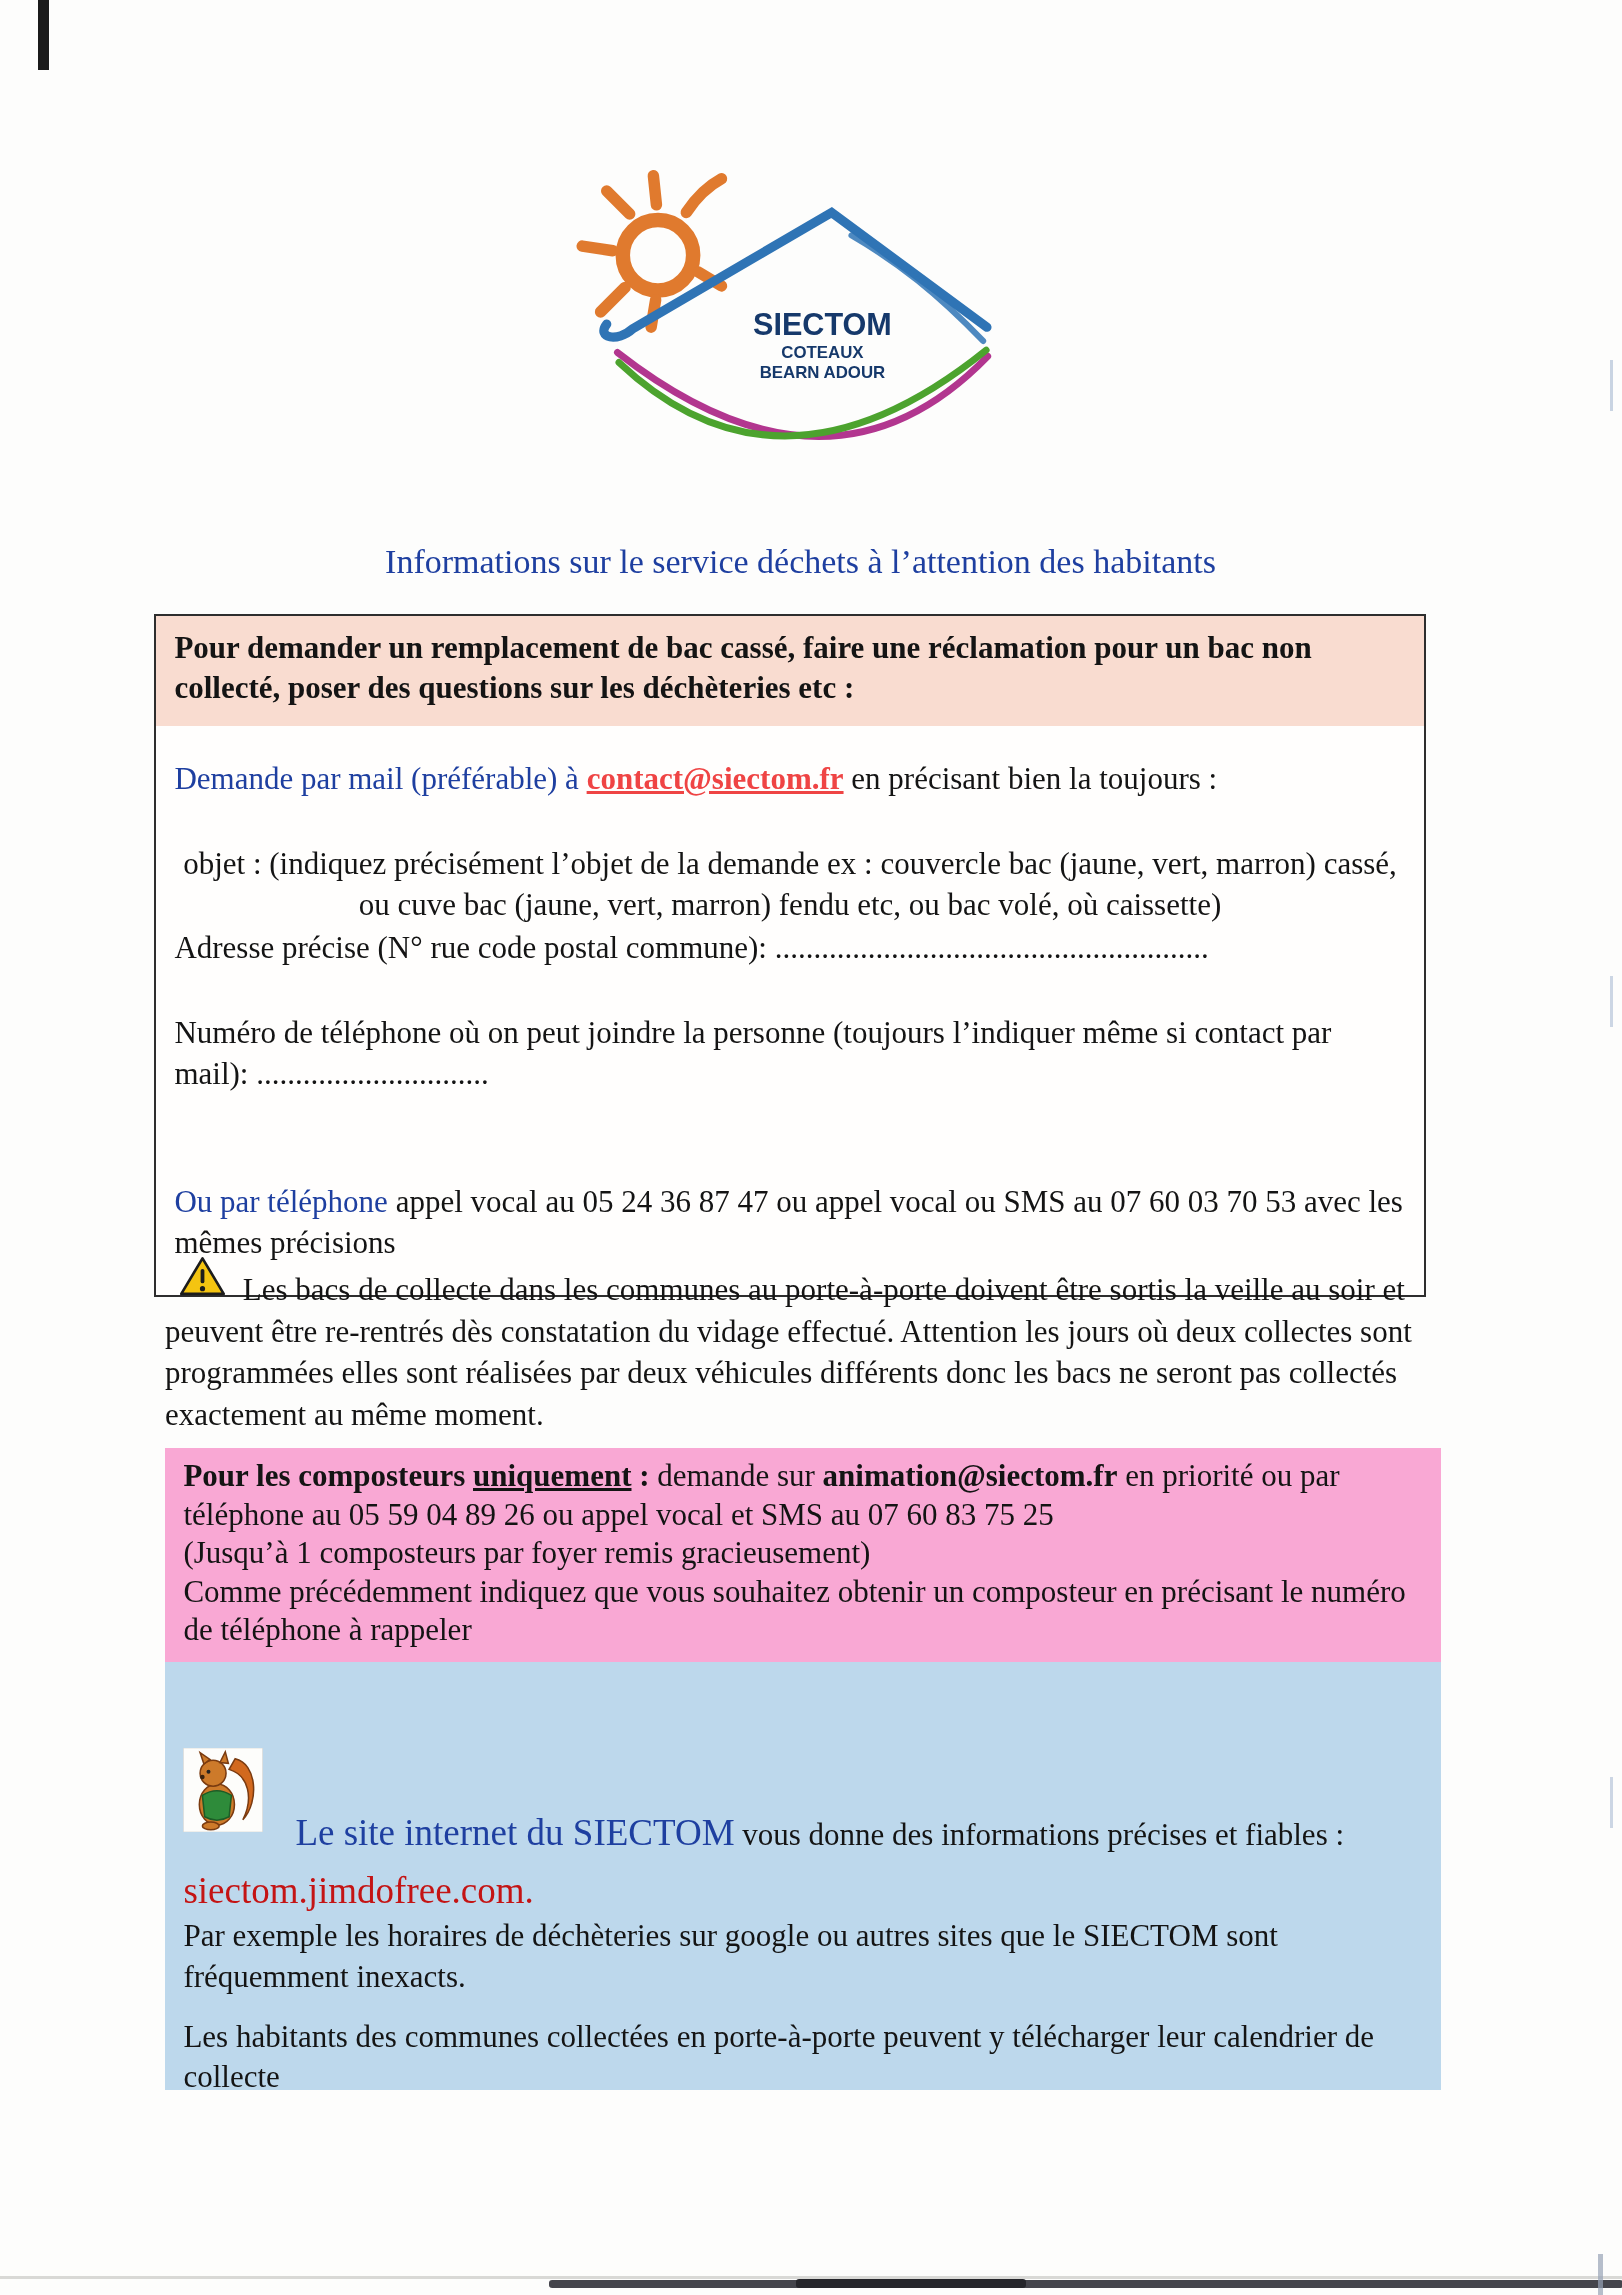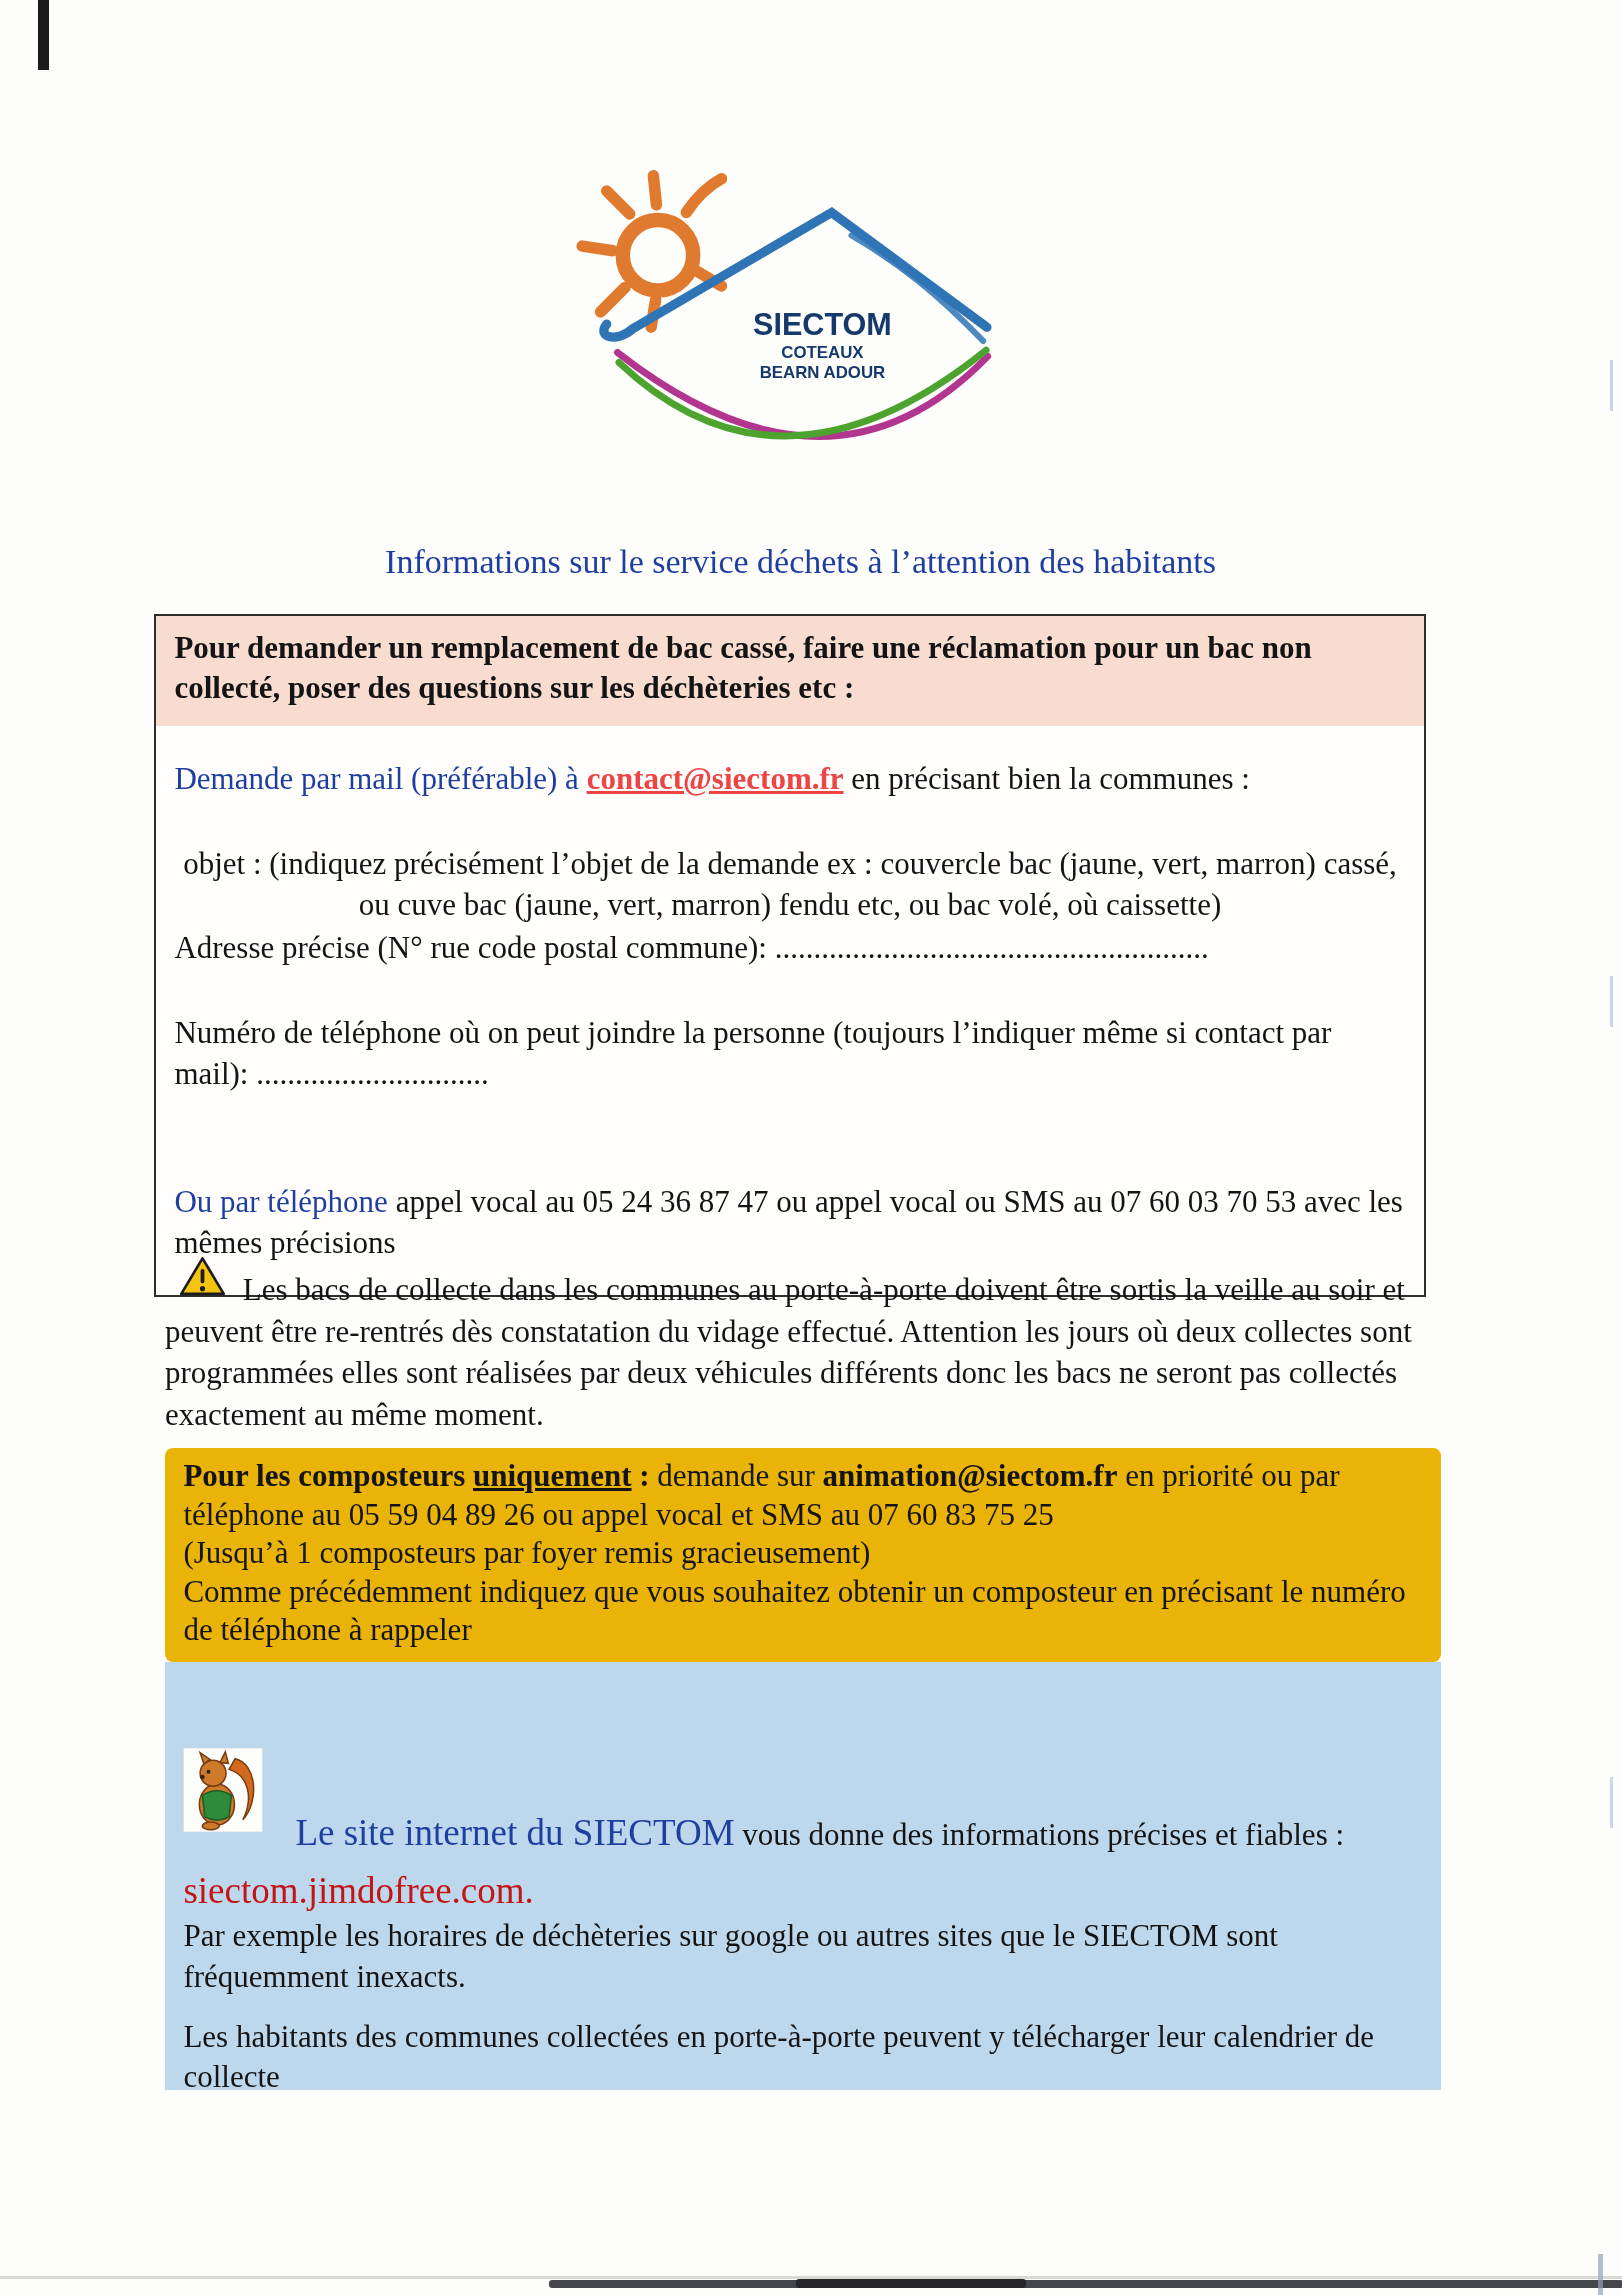--- a/index.html
+++ b/index.html
@@ -45,21 +45,21 @@
 
   .blue { color:#1e3fa0; }
   .mail-link { color:#ef4444; font-weight:bold; text-decoration:underline; cursor:pointer; }
 
   
   .warn { position:absolute; left:165px; top:1256px; width:1279px; }
   .warn-icon { display:inline-block; vertical-align:3.1px; margin:0 17px 0 13.8px; }
 
   
   .lower { position:absolute; left:165px; top:1448px; width:1276px; }
-  .greenbox { background:#eab308; padding:9.2px 18.4px 12.2px 18.4px; line-height:1.24;border-radius:8px; }
+  .greenbox { background:#f9a8d4; padding:9.2px 18.4px 12.2px 18.4px; line-height:1.24; }
   .greenbox p { margin:0; }
   .bluebox { position:relative; background:#bdd8ec; padding:0 18.4px; height:428px; line-height:1.3; }
   .squirrel { position:absolute; left:18.4px; top:86px; }
   .site-line { padding-top:147px; text-indent:112px; }
   .site-big { font-size:37px; color:#1e3fa0; }
   .site-url { font-size:37px; color:#c41414; margin-top:10px; cursor:pointer; display:inline-block; }
   .p-google { margin-top:1.5px; }
   .p-calendar { margin-top:20px; }
 
   .bold { font-weight:bold; }
@@ -103,21 +103,21 @@
       <text x="330" y="252" text-anchor="middle" font-size="22">COTEAUX</text>
       <text x="330" y="279" text-anchor="middle" font-size="22">BEARN ADOUR</text>
     </svg>
   </div>
 
   <div class="title">Informations sur le service déchets à l’attention des habitants</div>
 
   <div class="box1">
     <div class="box1-header">Pour demander un remplacement de bac cassé, faire une réclamation pour un bac non collecté, poser des questions sur les déchèteries etc :</div>
     <div class="box1-body">
-      <p class="p-mail"><span class="blue">Demande par mail (préférable) à </span><span class="mail-link">contact@siectom.fr</span><span> en précisant bien la communes :</span></p>
+      <p class="p-mail"><span class="blue">Demande par mail (préférable) à </span><span class="mail-link">contact@siectom.fr</span><span> en précisant bien la toujours :</span></p>
       <p class="p-objet">objet : (indiquez précisément l’objet de la demande ex : couvercle bac (jaune, vert, marron) cassé, ou cuve bac (jaune, vert, marron) fendu etc, ou bac volé, où caissette)</p>
       <p class="p-addr">Adresse précise (N° rue code postal commune): ........................................................</p>
       <p class="p-num">Numéro de téléphone où on peut joindre la personne (toujours l’indiquer même si contact par mail): ..............................</p>
       <p class="p-tel"><span class="blue">Ou par téléphone</span><span> appel vocal au 05 24 36 87 47 ou appel vocal ou SMS au 07 60 03 70 53 avec les mêmes précisions</span></p>
     </div>
   </div>
 
   <div class="warn">
     <span class="warn-icon">
       <svg width="47" height="41" viewBox="0 0 62 54">

